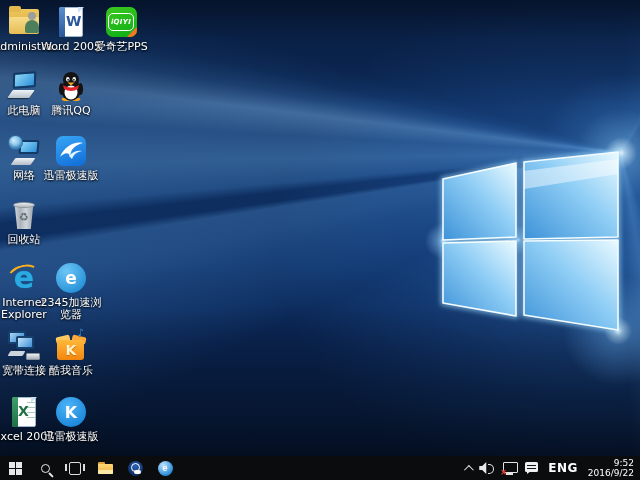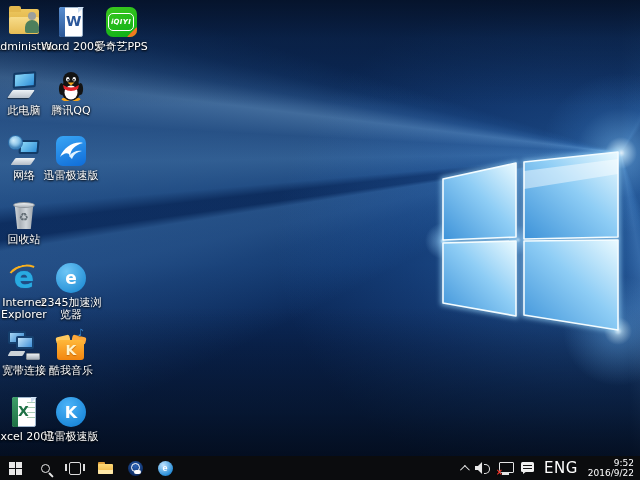--- a/index.html
+++ b/index.html
@@ -127,21 +127,21 @@
   .vol::after{content:"";position:absolute;right:0;top:2px;width:5px;height:8px;border:1.5px solid #e8e8e8;border-left:none;border-radius:0 7px 7px 0;}
   .nettray{width:15px;height:13px;position:relative;cursor:pointer;}
   .nettray::before{content:"";position:absolute;left:1px;top:0;width:13px;height:9px;border:1.5px solid #e4e4e4;border-radius:1px;}
   .nettray::after{content:"";position:absolute;left:4px;bottom:0;width:7px;height:1.5px;background:#e4e4e4;}
   .net-x{position:absolute;left:-2px;bottom:-2px;font-size:8px;line-height:8px;font-weight:bold;color:#ff3b30;text-shadow:0 0 2px #000;}
   .msg{width:13px;height:12px;position:relative;cursor:pointer;}
   .msg::before{content:"";position:absolute;left:0;top:0;width:13px;height:10px;background:#f0f0f0;border-radius:1.5px;}
   .msg::after{content:"";position:absolute;left:2px;bottom:0;width:0;height:0;border-top:3px solid #f0f0f0;border-right:4px solid transparent;}
   .msg i{position:absolute;left:2px;width:9px;height:1.3px;background:#141414;}
   .msg i:nth-child(1){top:3px;} .msg i:nth-child(2){top:6px;}
-  .lang{color:#fff;font-size:15px;letter-spacing:.5px;cursor:pointer;padding:0 2px;}
+  .lang{color:#fff;font-size:12px;letter-spacing:.5px;cursor:pointer;padding:0 2px;font-weight:bold;}
   .clock{color:#fff;font-size:9px;line-height:10px;text-align:right;cursor:pointer;padding-right:2px;}
 </style>
 </head>
 <body>
 
 <div class="screen">
   <div class="wallpaper"></div>
 
   <svg class="winlogo" viewBox="0 0 640 480">
     <defs>

